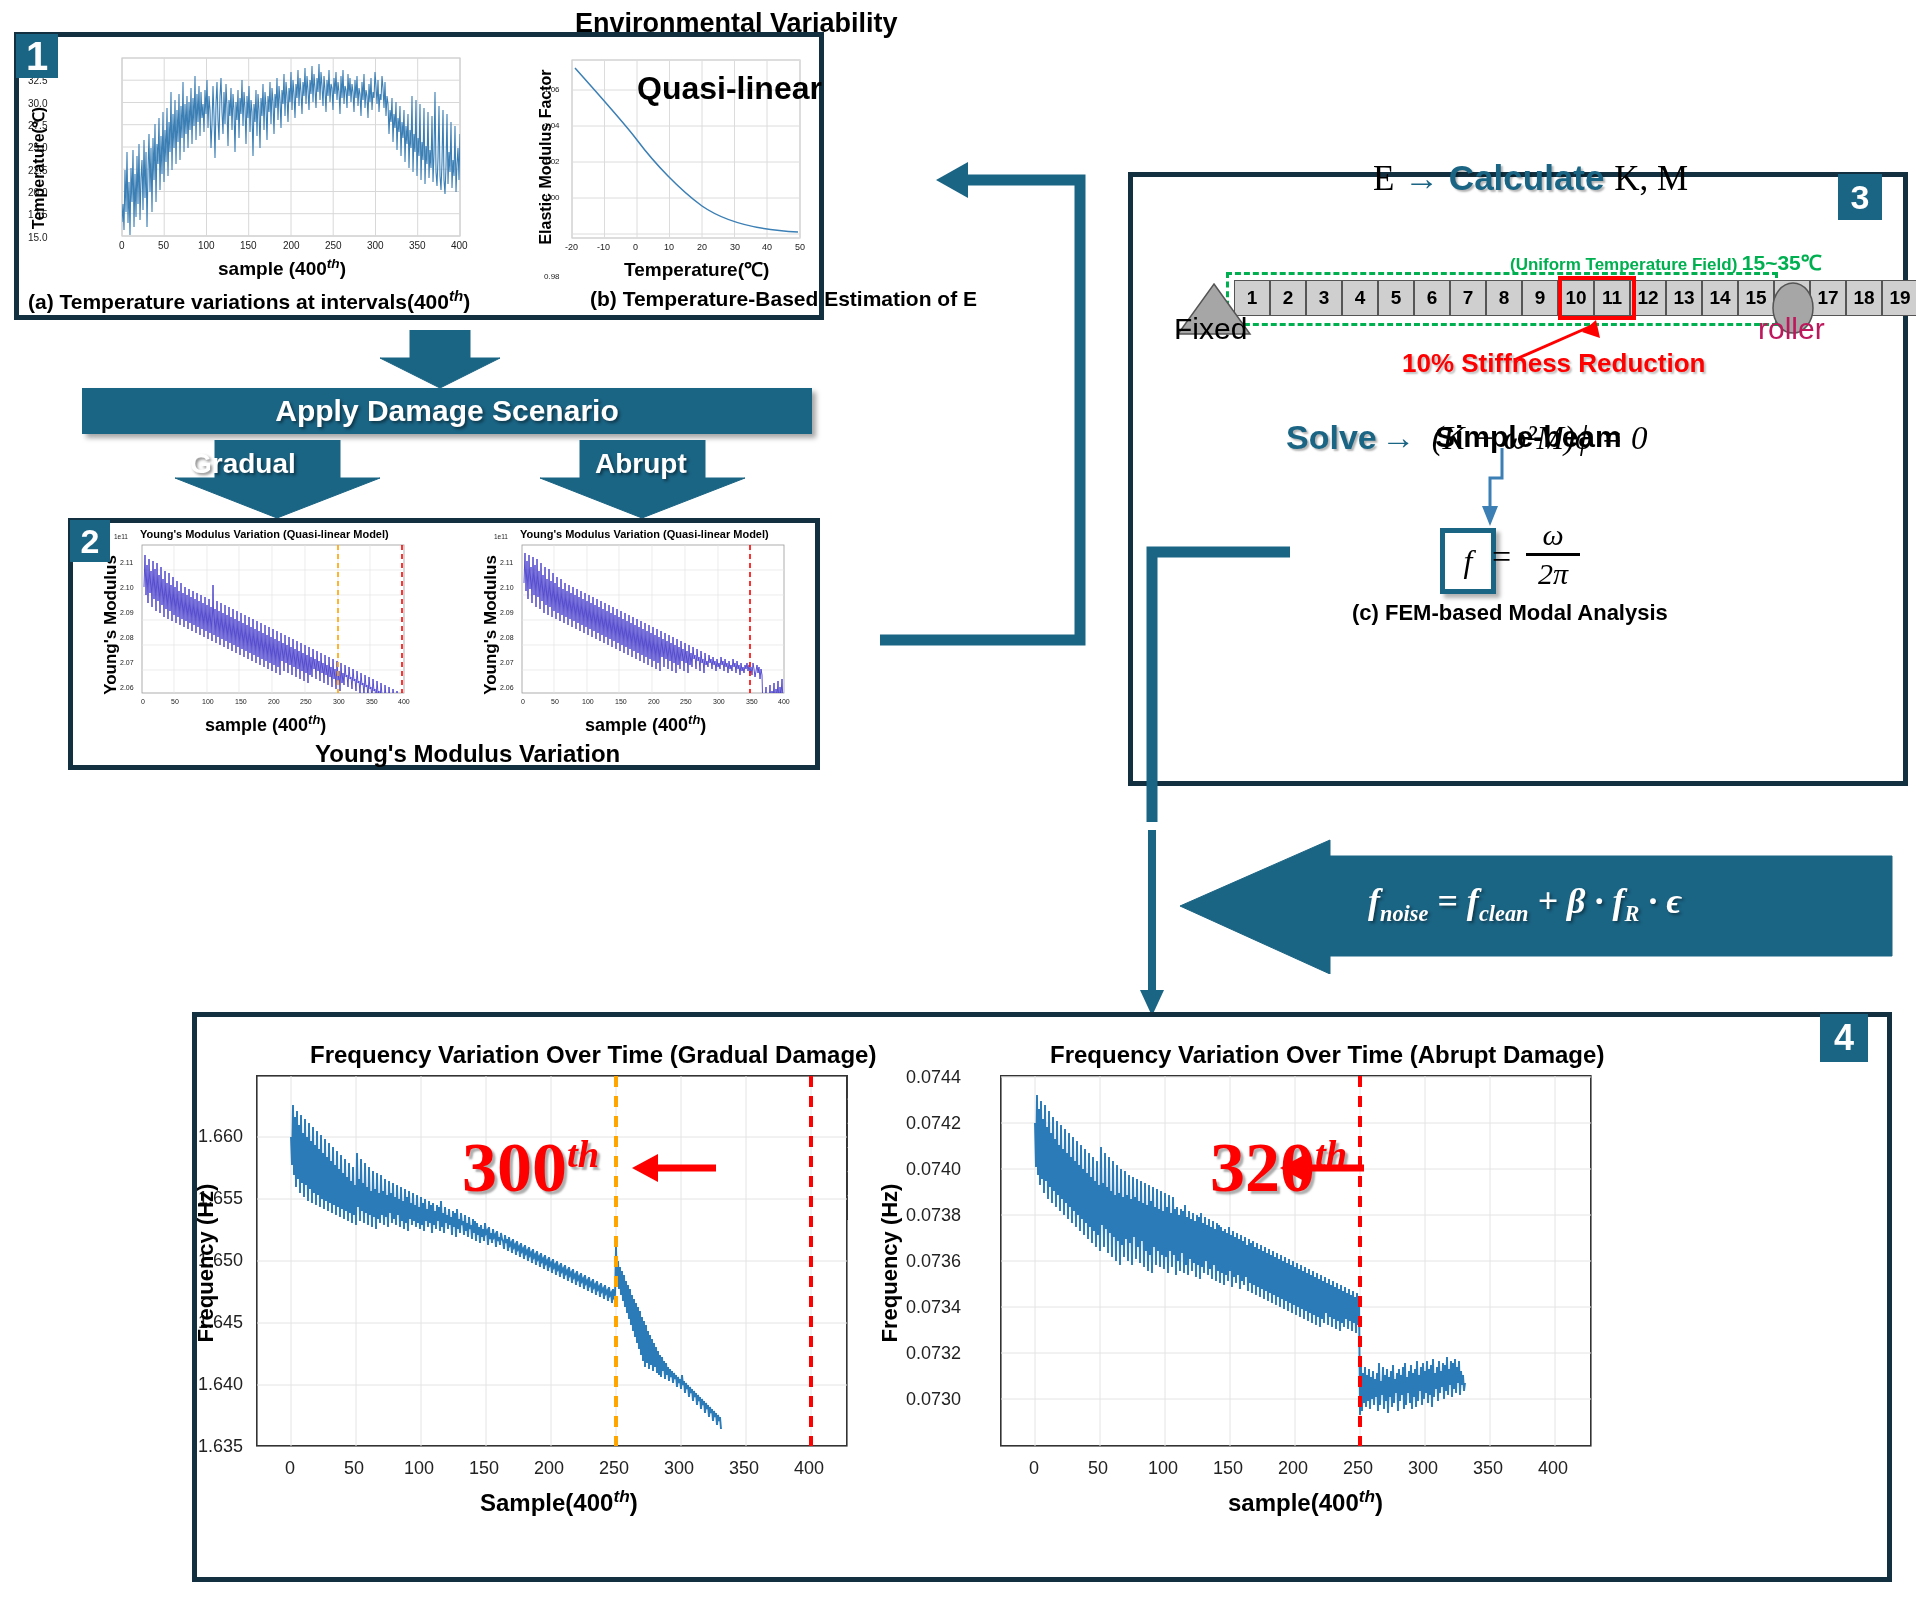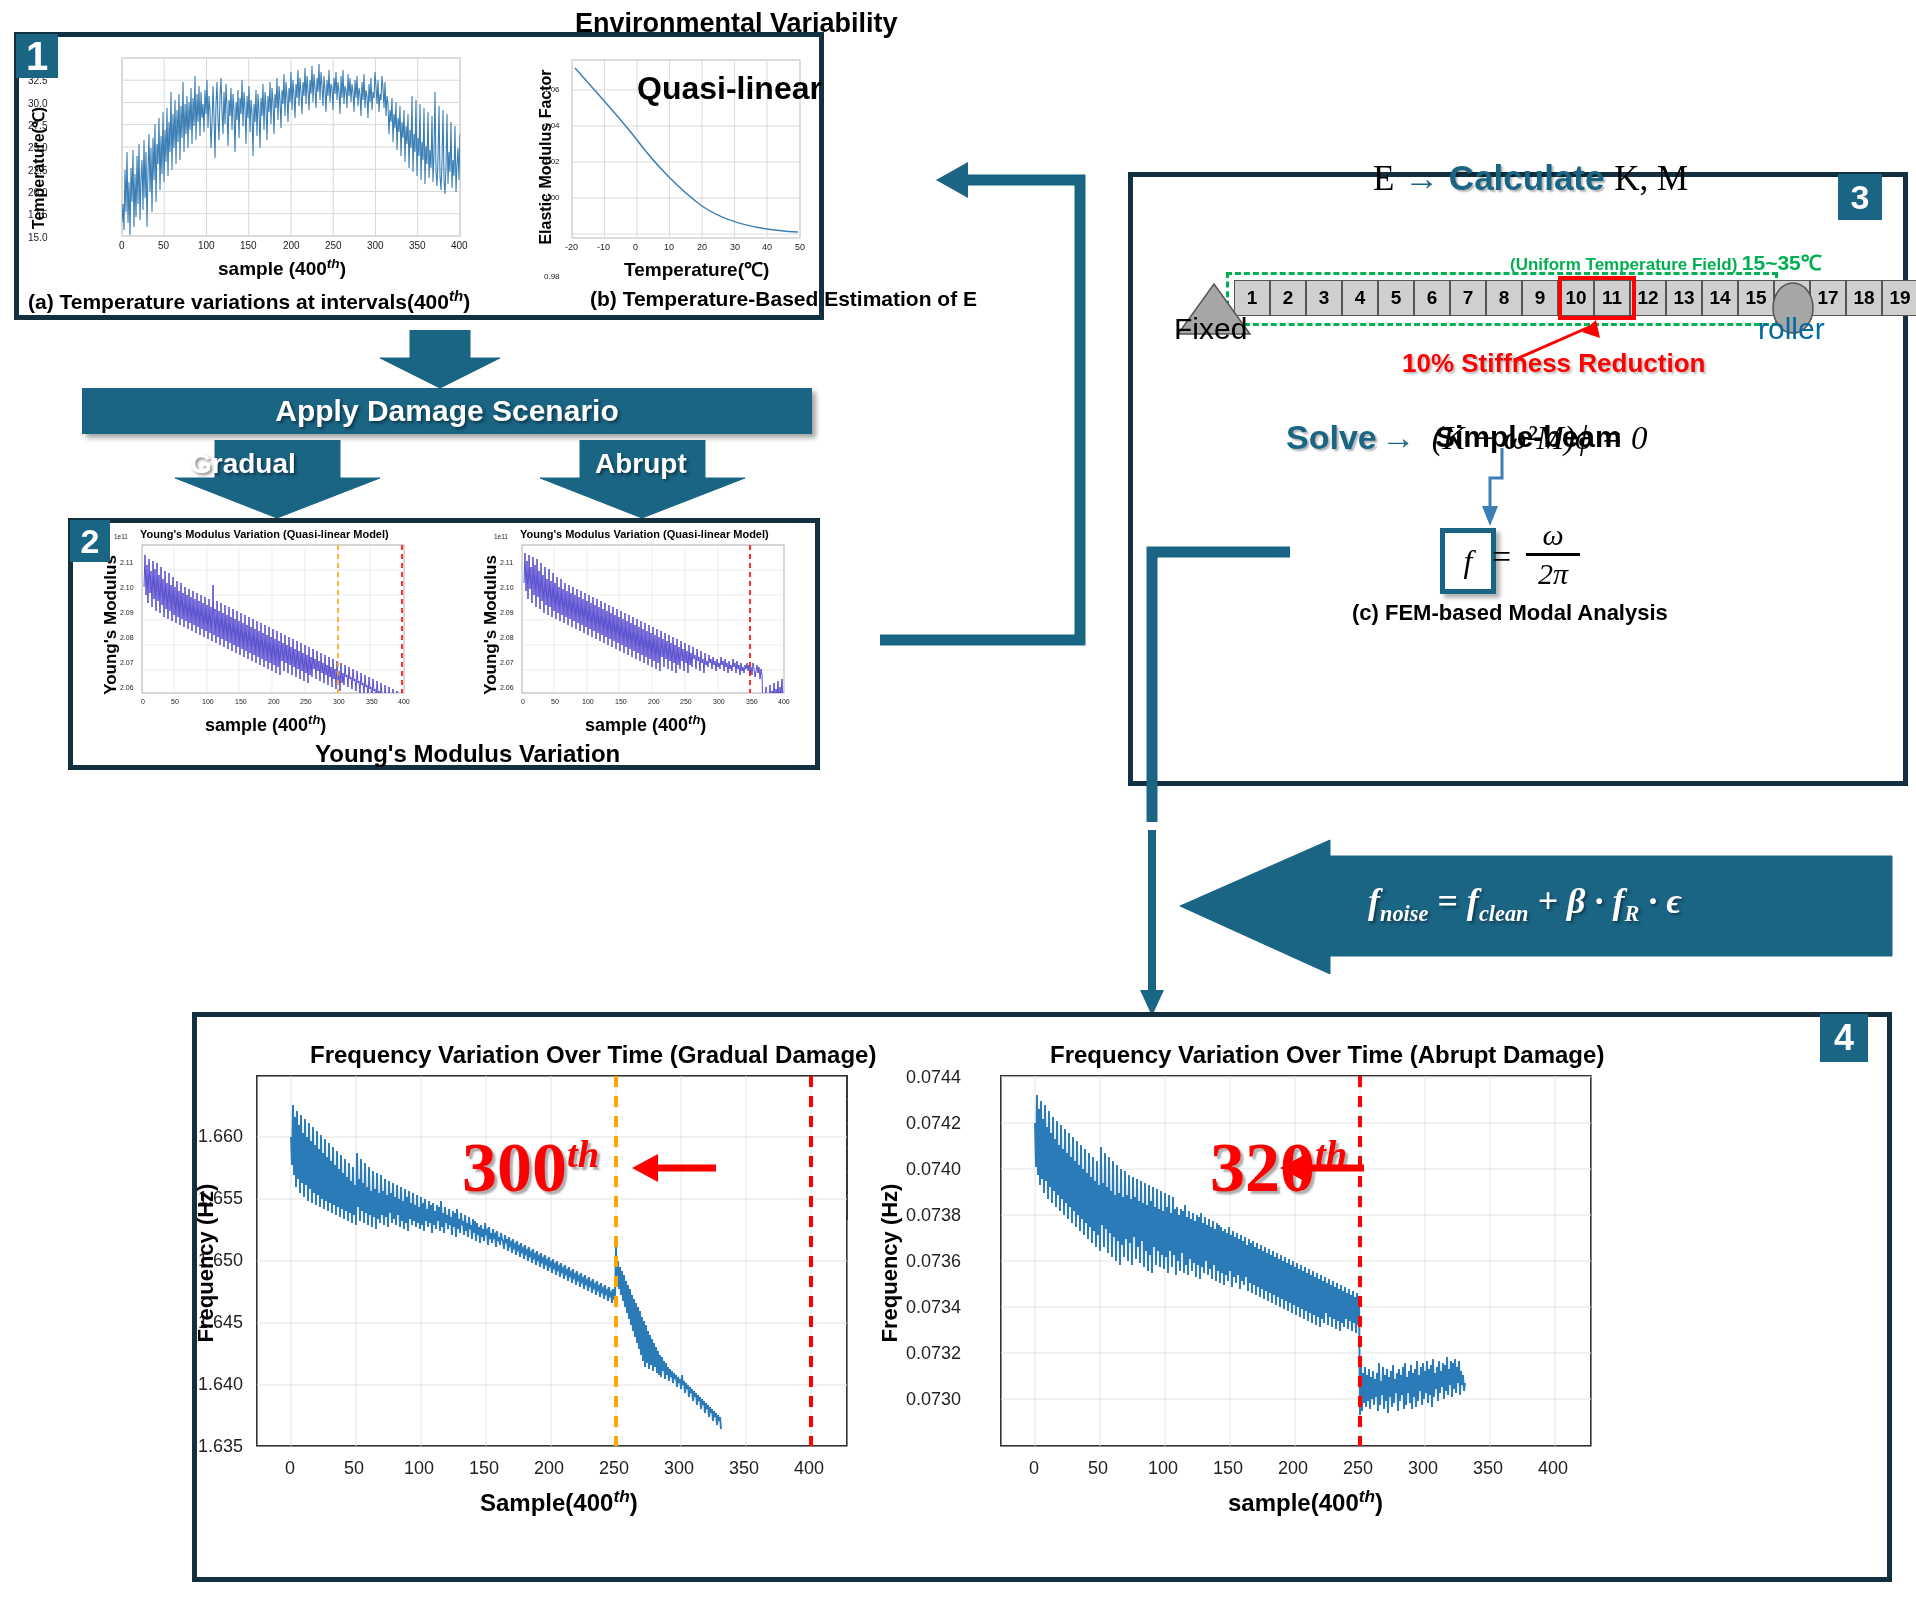--- a/index.html
+++ b/index.html
@@ -312,21 +312,21 @@
 </div>
 <div class="abs" style="left:1558px;top:276px;width:78px;height:44px;border:4px solid #ff0000;box-sizing:border-box;"></div>
 
 <svg class="abs" style="left:1176px;top:282px;" width="76" height="56">
   <polygon points="38,2 74,52 2,52" fill="#a6a6a6" stroke="#555" stroke-width="1.5"></polygon>
 </svg>
 <div class="abs" style="left:1174px;top:312px;font-size:30px;color:#000;">Fixed</div>
 <svg class="abs" style="left:1766px;top:280px;" width="54" height="56">
   <ellipse cx="27" cy="28" rx="20" ry="25" fill="#a6a6a6" stroke="#555" stroke-width="1.5"></ellipse>
 </svg>
-<div class="abs" style="left:1758px;top:312px;font-size:30px;color:#0369a1;">roller</div>
+<div class="abs" style="left:1758px;top:312px;font-size:30px;color:#be185d;">roller</div>
 
 <svg class="abs" style="left:1500px;top:318px;" width="110" height="46">
   <line x1="14" y1="42" x2="96" y2="6" stroke="#ff0000" stroke-width="3"></line>
   <polygon points="96,2 100,20 82,14" fill="#ff0000"></polygon>
 </svg>
 <div class="abs redtxt" style="left:1402px;top:348px;font-size:26px;text-shadow:2px 2px 2px rgba(0,0,0,.25);white-space:nowrap;">10% Stiffness Reduction</div>
 
 <div class="abs" style="left:1435px;top:420px;font-size:30px;font-weight:bold;color:#000;">Simple-beam</div>
 
 <div class="abs" style="left:1286px;top:418px;white-space:nowrap;">

